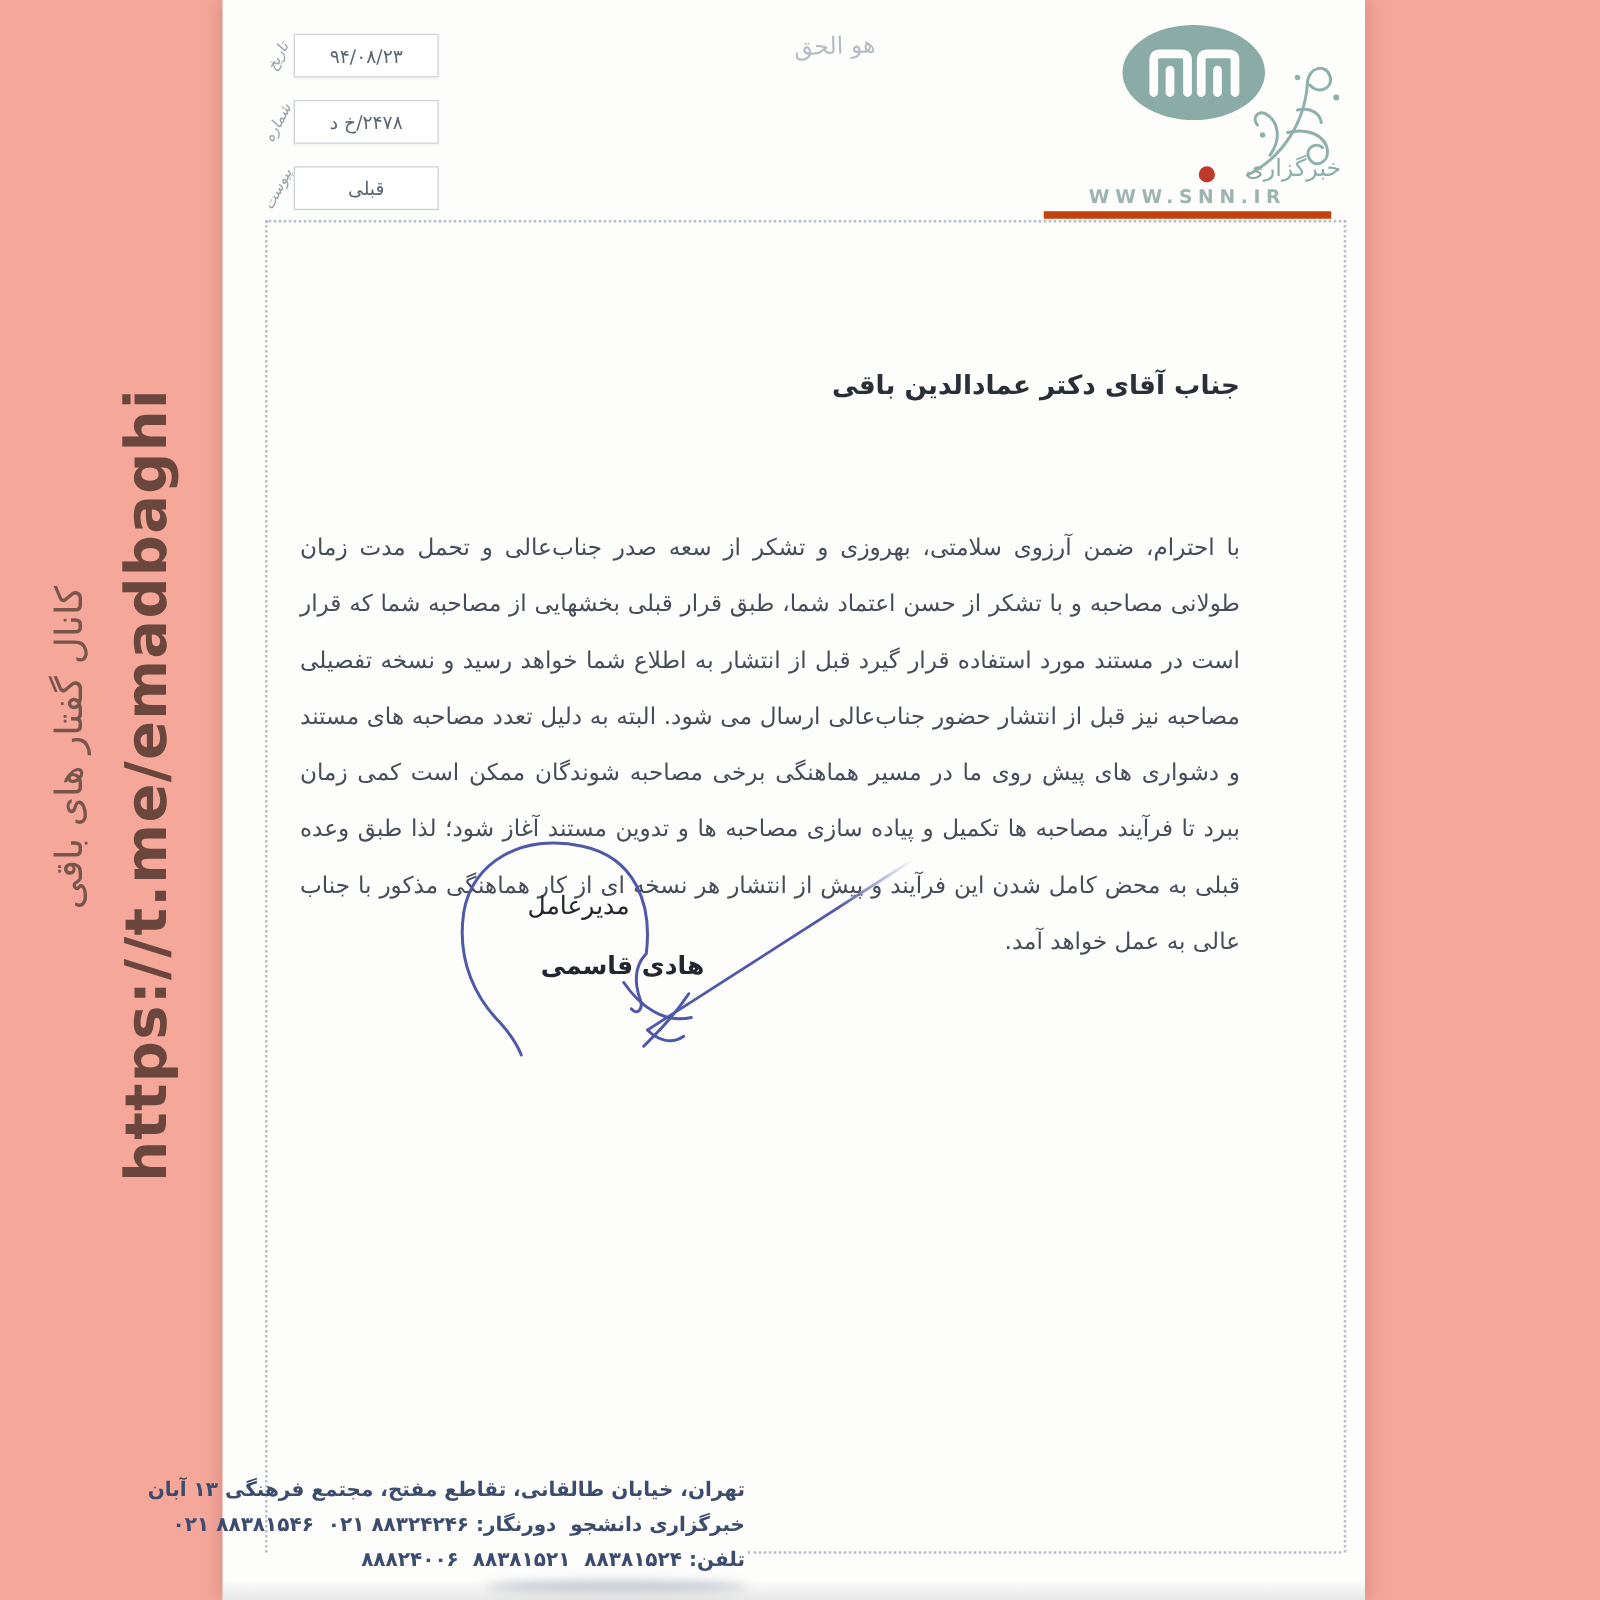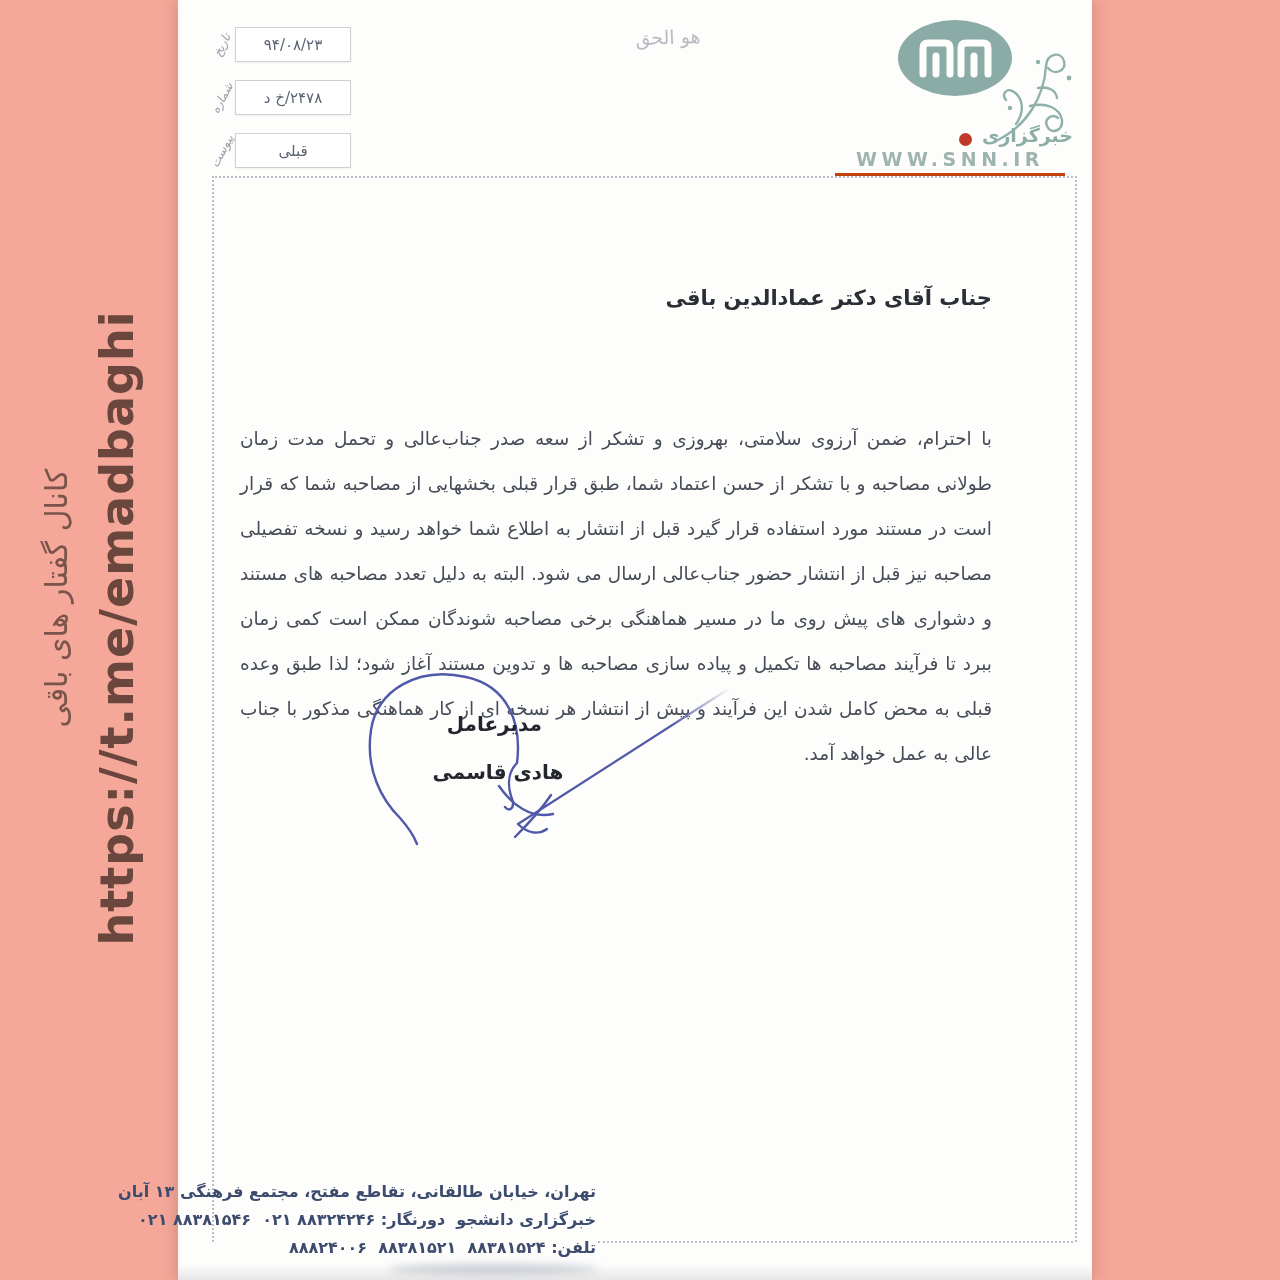--- a/index.html
+++ b/index.html
@@ -53,59 +53,59 @@
   
   .logo{position:absolute;left:655px;top:16px;width:250px;height:160px;}
   .logo .emblem{position:absolute;left:62px;top:2px;}
   .logo .flourish{position:absolute;left:157px;top:32px;}
   .logo .wordmark{
     position:absolute;left:0px;top:60px;width:178px;text-align:center;
     font-size:50px;font-weight:bold;color:#8cada8;direction:rtl;line-height:1.1;
   }
   .logo .agency{
     position:absolute;left:150px;top:108px;width:90px;
-    font-size:19px;font-weight:bold;color:#8cada8;direction:rtl;white-space:nowrap;
+    font-size:19px;font-weight:normal;color:#8cada8;direction:rtl;white-space:nowrap;
   }
   .logo .red-dot{
     position:absolute;left:126px;top:117px;width:13px;height:13px;border-radius:50%;
     background:#bf3a2b;
   }
   .logo .site{
     position:absolute;left:2px;top:132px;width:230px;text-align:center;
-    font-size:19px;font-weight:bold;letter-spacing:4.5px;color:#9db4b0;
-    border-bottom:3px solid #c2410c;padding-bottom:3px;
+    font-size:15px;font-weight:bold;letter-spacing:4.5px;color:#9db4b0;
+    border-bottom:6px solid #c2410c;padding-bottom:3px;
   }
   
   .frame{
     position:absolute;left:34px;top:176px;width:861px;height:1064px;
     border:2px dotted #b7bfca;border-bottom:none;
   }
   .frame-bottom{
     position:absolute;left:420px;top:1241px;width:475px;height:0;
     border-top:2px dotted #b7bfca;
   }
   
   .recipient{
-    position:absolute;left:62px;top:286px;width:752px;
+    position:absolute;left:62px;top:296px;width:752px;
     direction:rtl;text-align:right;font-size:21px;font-weight:bold;color:#2a2e36;
   }
   .salutation{
     position:absolute;left:62px;top:356px;width:752px;
     direction:rtl;text-align:right;font-size:19px;color:#474d58;
   }
   .body-par{
     position:absolute;left:62px;top:416px;width:752px;
     direction:rtl;text-align:justify;text-justify:inter-word;
     font-size:18.5px;line-height:45px;color:#474d58;
   }
   
   .sig-svg{position:absolute;left:172px;top:668px;}
   .sig-title{
-    position:absolute;left:244px;top:712px;width:120px;text-align:right;
-    direction:rtl;font-size:20px;font-weight:bold;color:#23262e;
+    position:absolute;left:244px;top:712px;width:120px;text-align:left;
+    direction:rtl;font-size:20px;font-weight:normal;color:#23262e;
   }
   .sig-name{
     position:absolute;left:250px;top:760px;width:140px;text-align:center;
     direction:rtl;font-size:20px;font-weight:bold;color:#23262e;
   }
   
   .footer{
     position:absolute;left:32px;top:1178px;width:386px;
     direction:rtl;text-align:right;font-size:16px;font-weight:bold;
     color:#3d4c6e;line-height:28px;white-space:nowrap;

